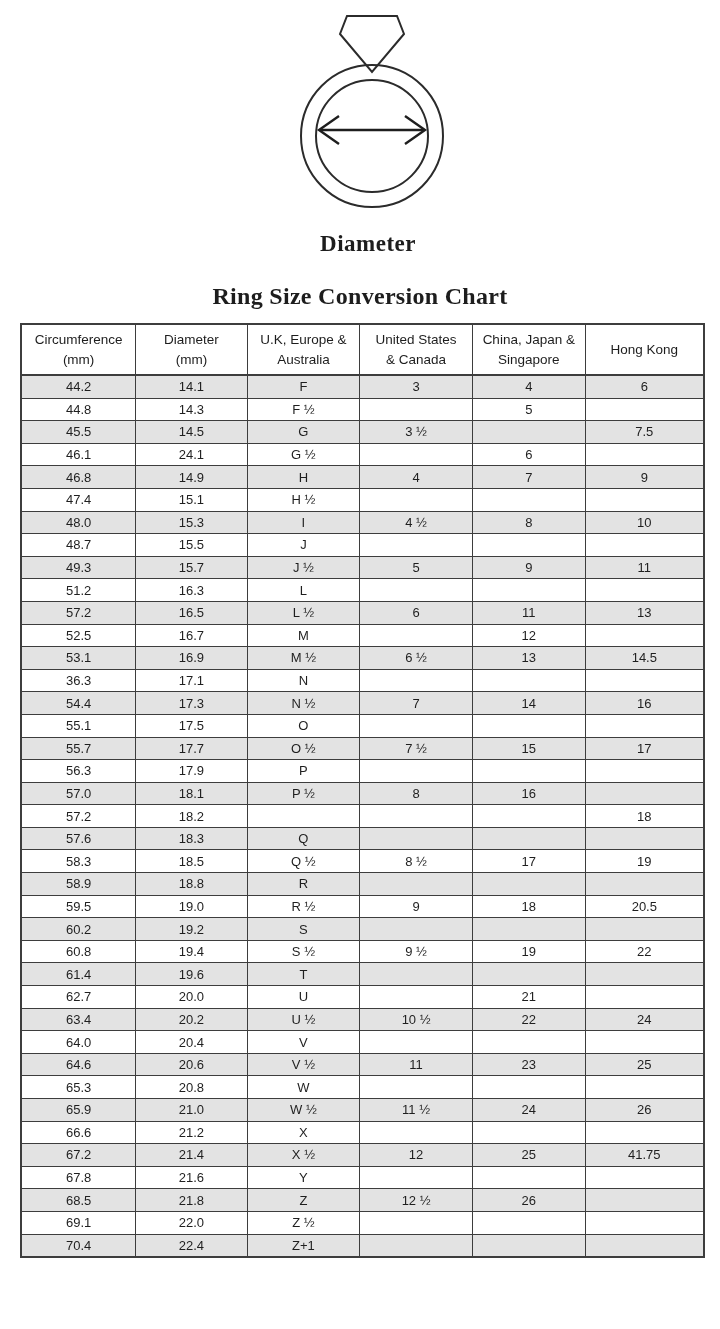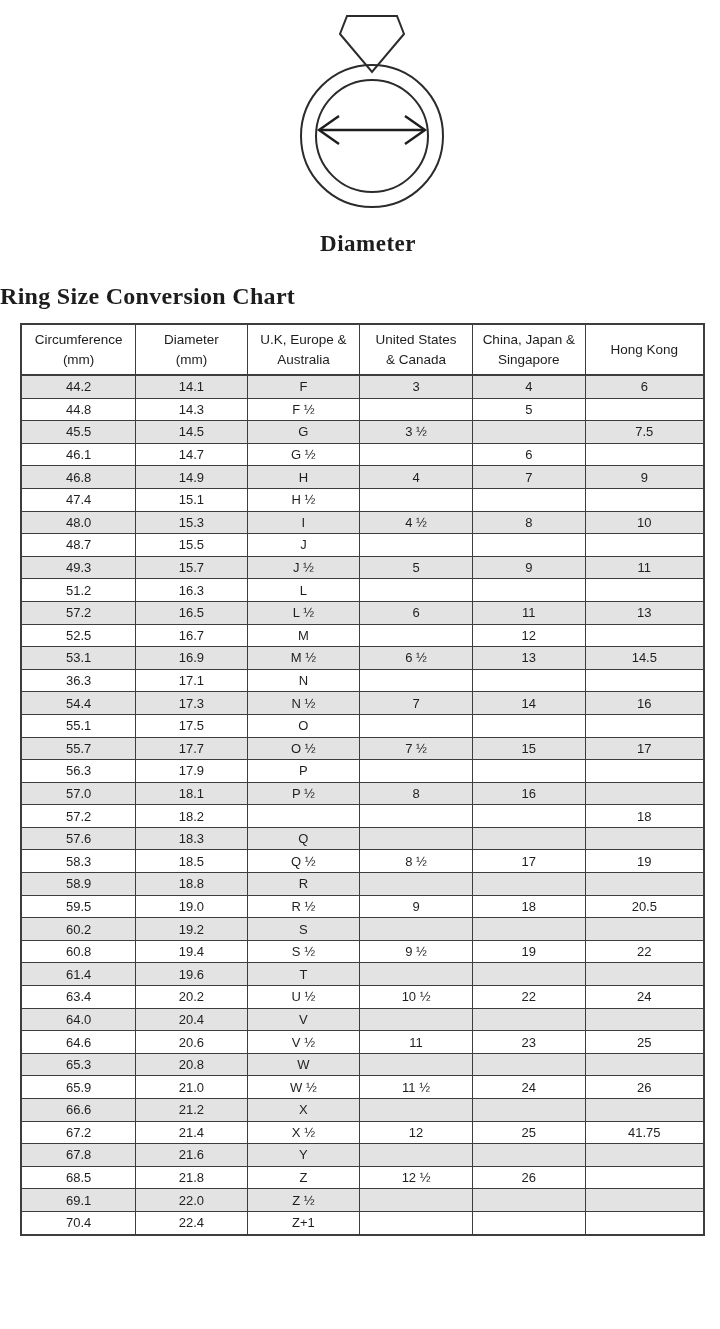--- a/index.html
+++ b/index.html
@@ -33,20 +33,21 @@
     color: #1d1d1d;
     margin-top: 21px;
     transform: translateX(8px);
   }
   .title {
     font-family: "Liberation Serif", serif;
     font-weight: bold;
     font-size: 24px;
     letter-spacing: 0.3px;
     color: #1d1d1d;
+    text-align: center;
     margin: 26px 0 0 0;
   }
   table.conversion {
     border-collapse: collapse;
     table-layout: fixed;
     width: 685px;
     margin: 13px 15px 0 20px;
     border: 2px solid #3d3d3d;
   }
   table.conversion th,
@@ -148,21 +149,21 @@
         <tr>
           <td>45.5</td>
           <td>14.5</td>
           <td>G</td>
           <td>3 ½</td>
           <td></td>
           <td>7.5</td>
         </tr>
         <tr>
           <td>46.1</td>
-          <td>14.7</td>
+          <td>24.1</td>
           <td>G ½</td>
           <td></td>
           <td>6</td>
           <td></td>
         </tr>
         <tr>
           <td>46.8</td>
           <td>14.9</td>
           <td>H</td>
           <td>4</td>
@@ -339,20 +340,28 @@
         </tr>
         <tr>
           <td>61.4</td>
           <td>19.6</td>
           <td>T</td>
           <td></td>
           <td></td>
           <td></td>
         </tr>
         <tr>
+          <td>62.7</td>
+          <td>20.0</td>
+          <td>U</td>
+          <td></td>
+          <td>21</td>
+          <td></td>
+        </tr>
+        <tr>
           <td>63.4</td>
           <td>20.2</td>
           <td>U ½</td>
           <td>10 ½</td>
           <td>22</td>
           <td>24</td>
         </tr>
         <tr>
           <td>64.0</td>
           <td>20.4</td>

